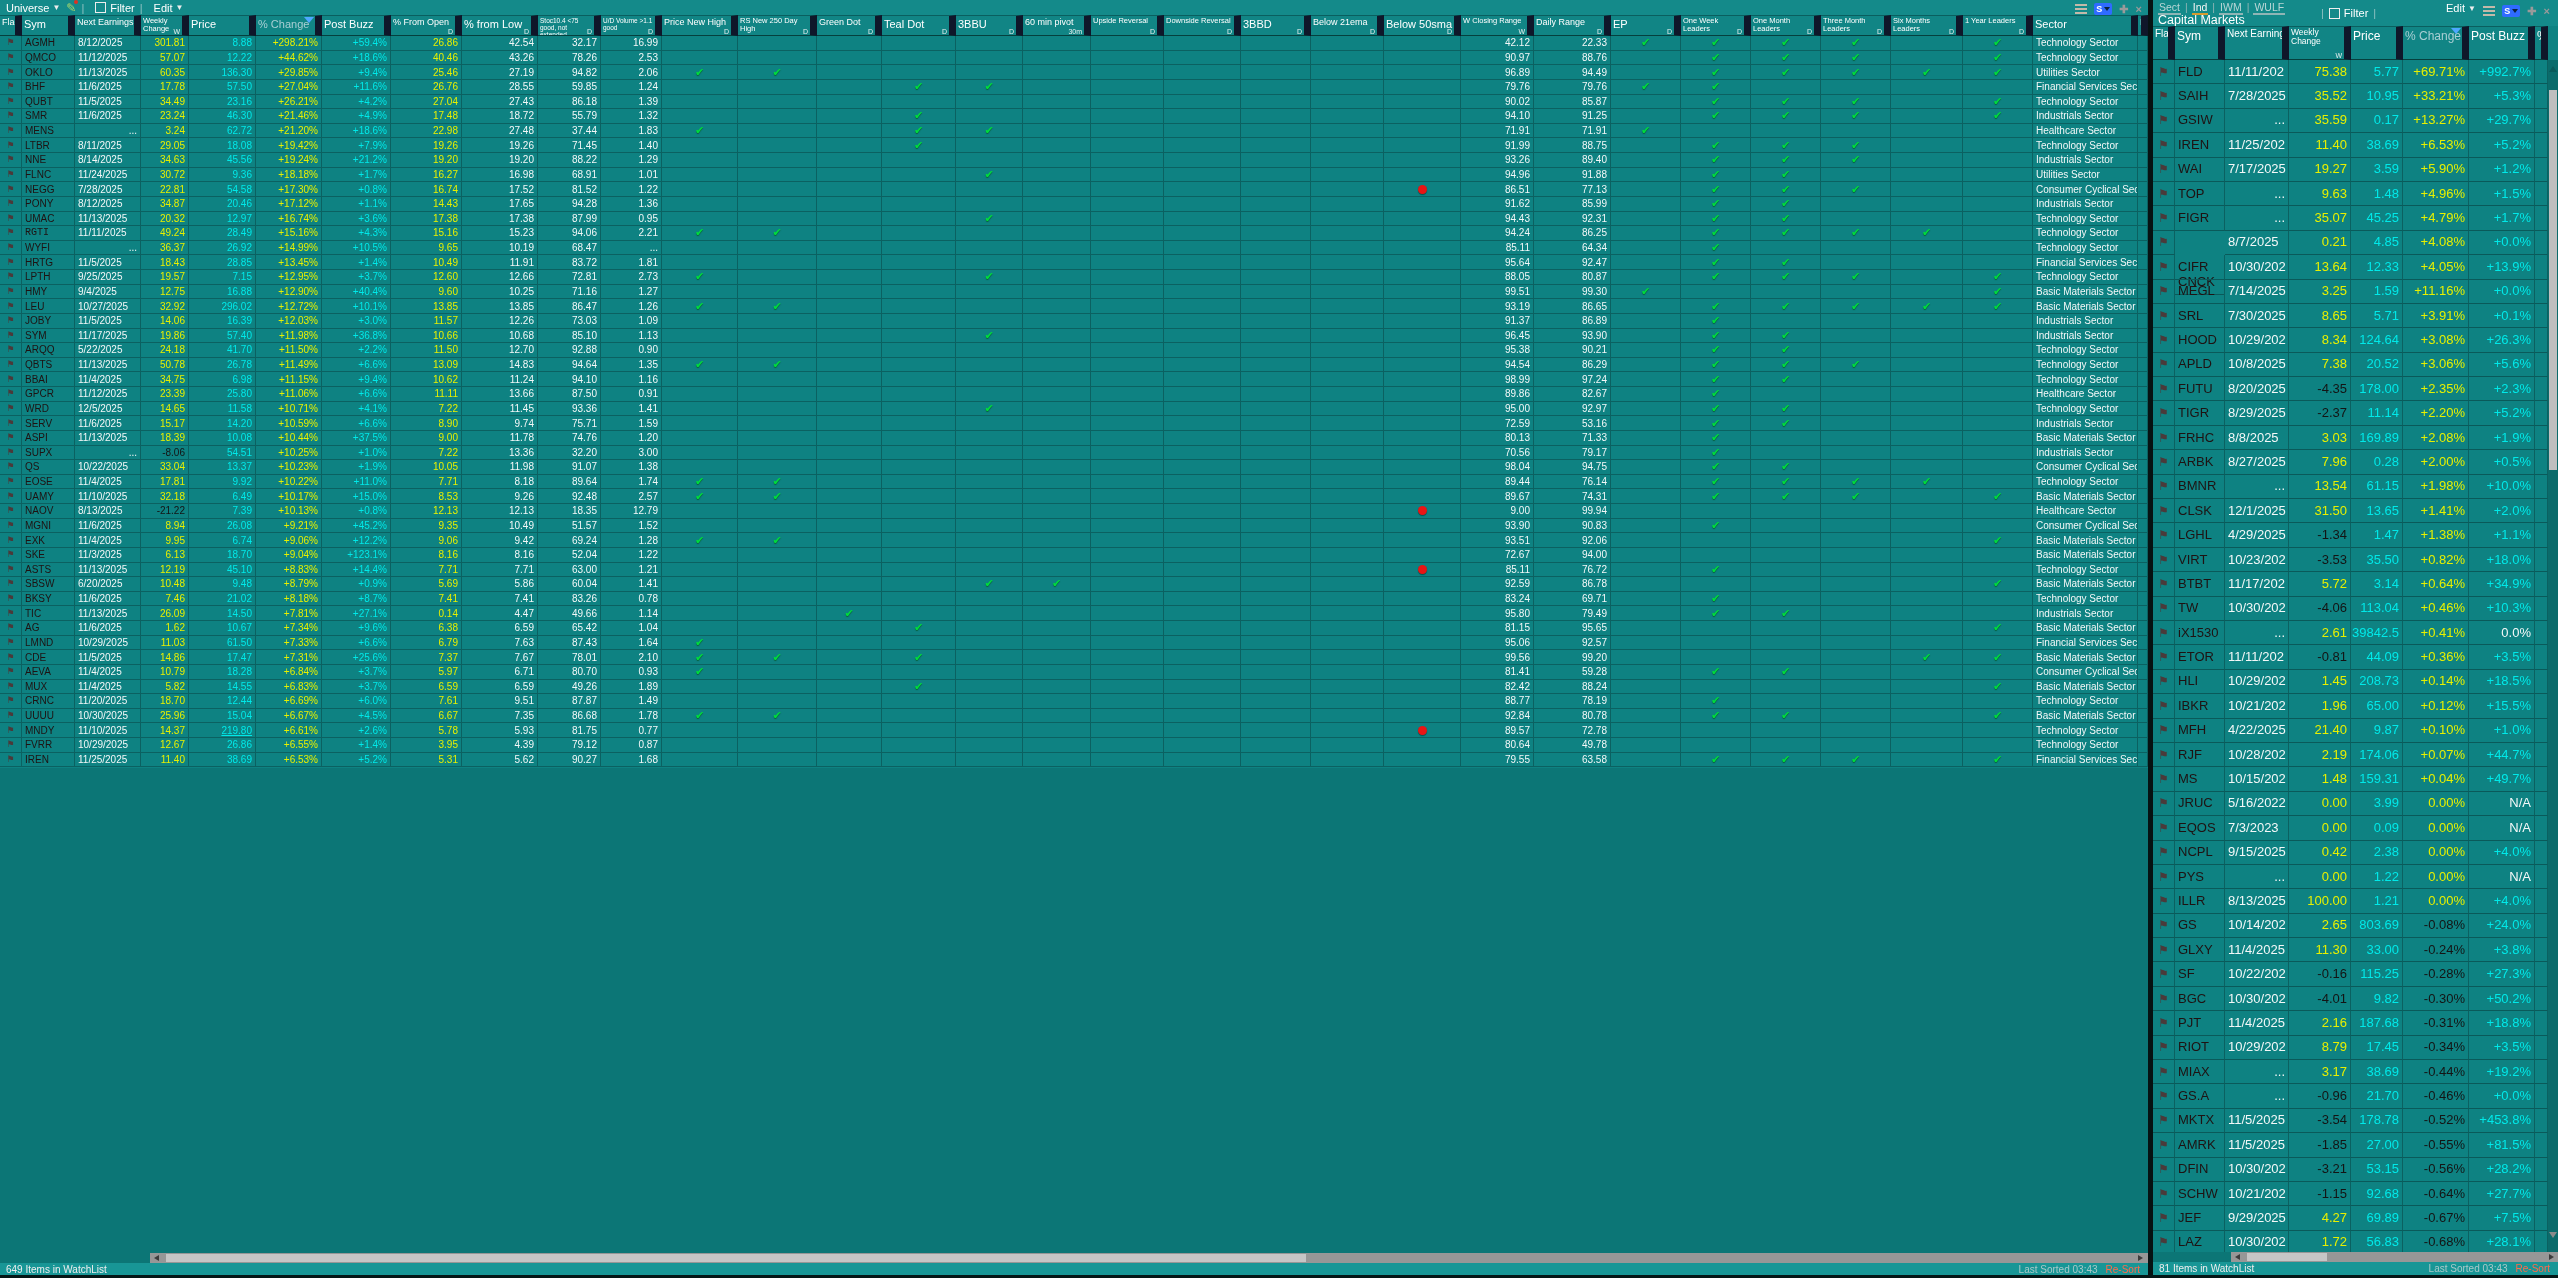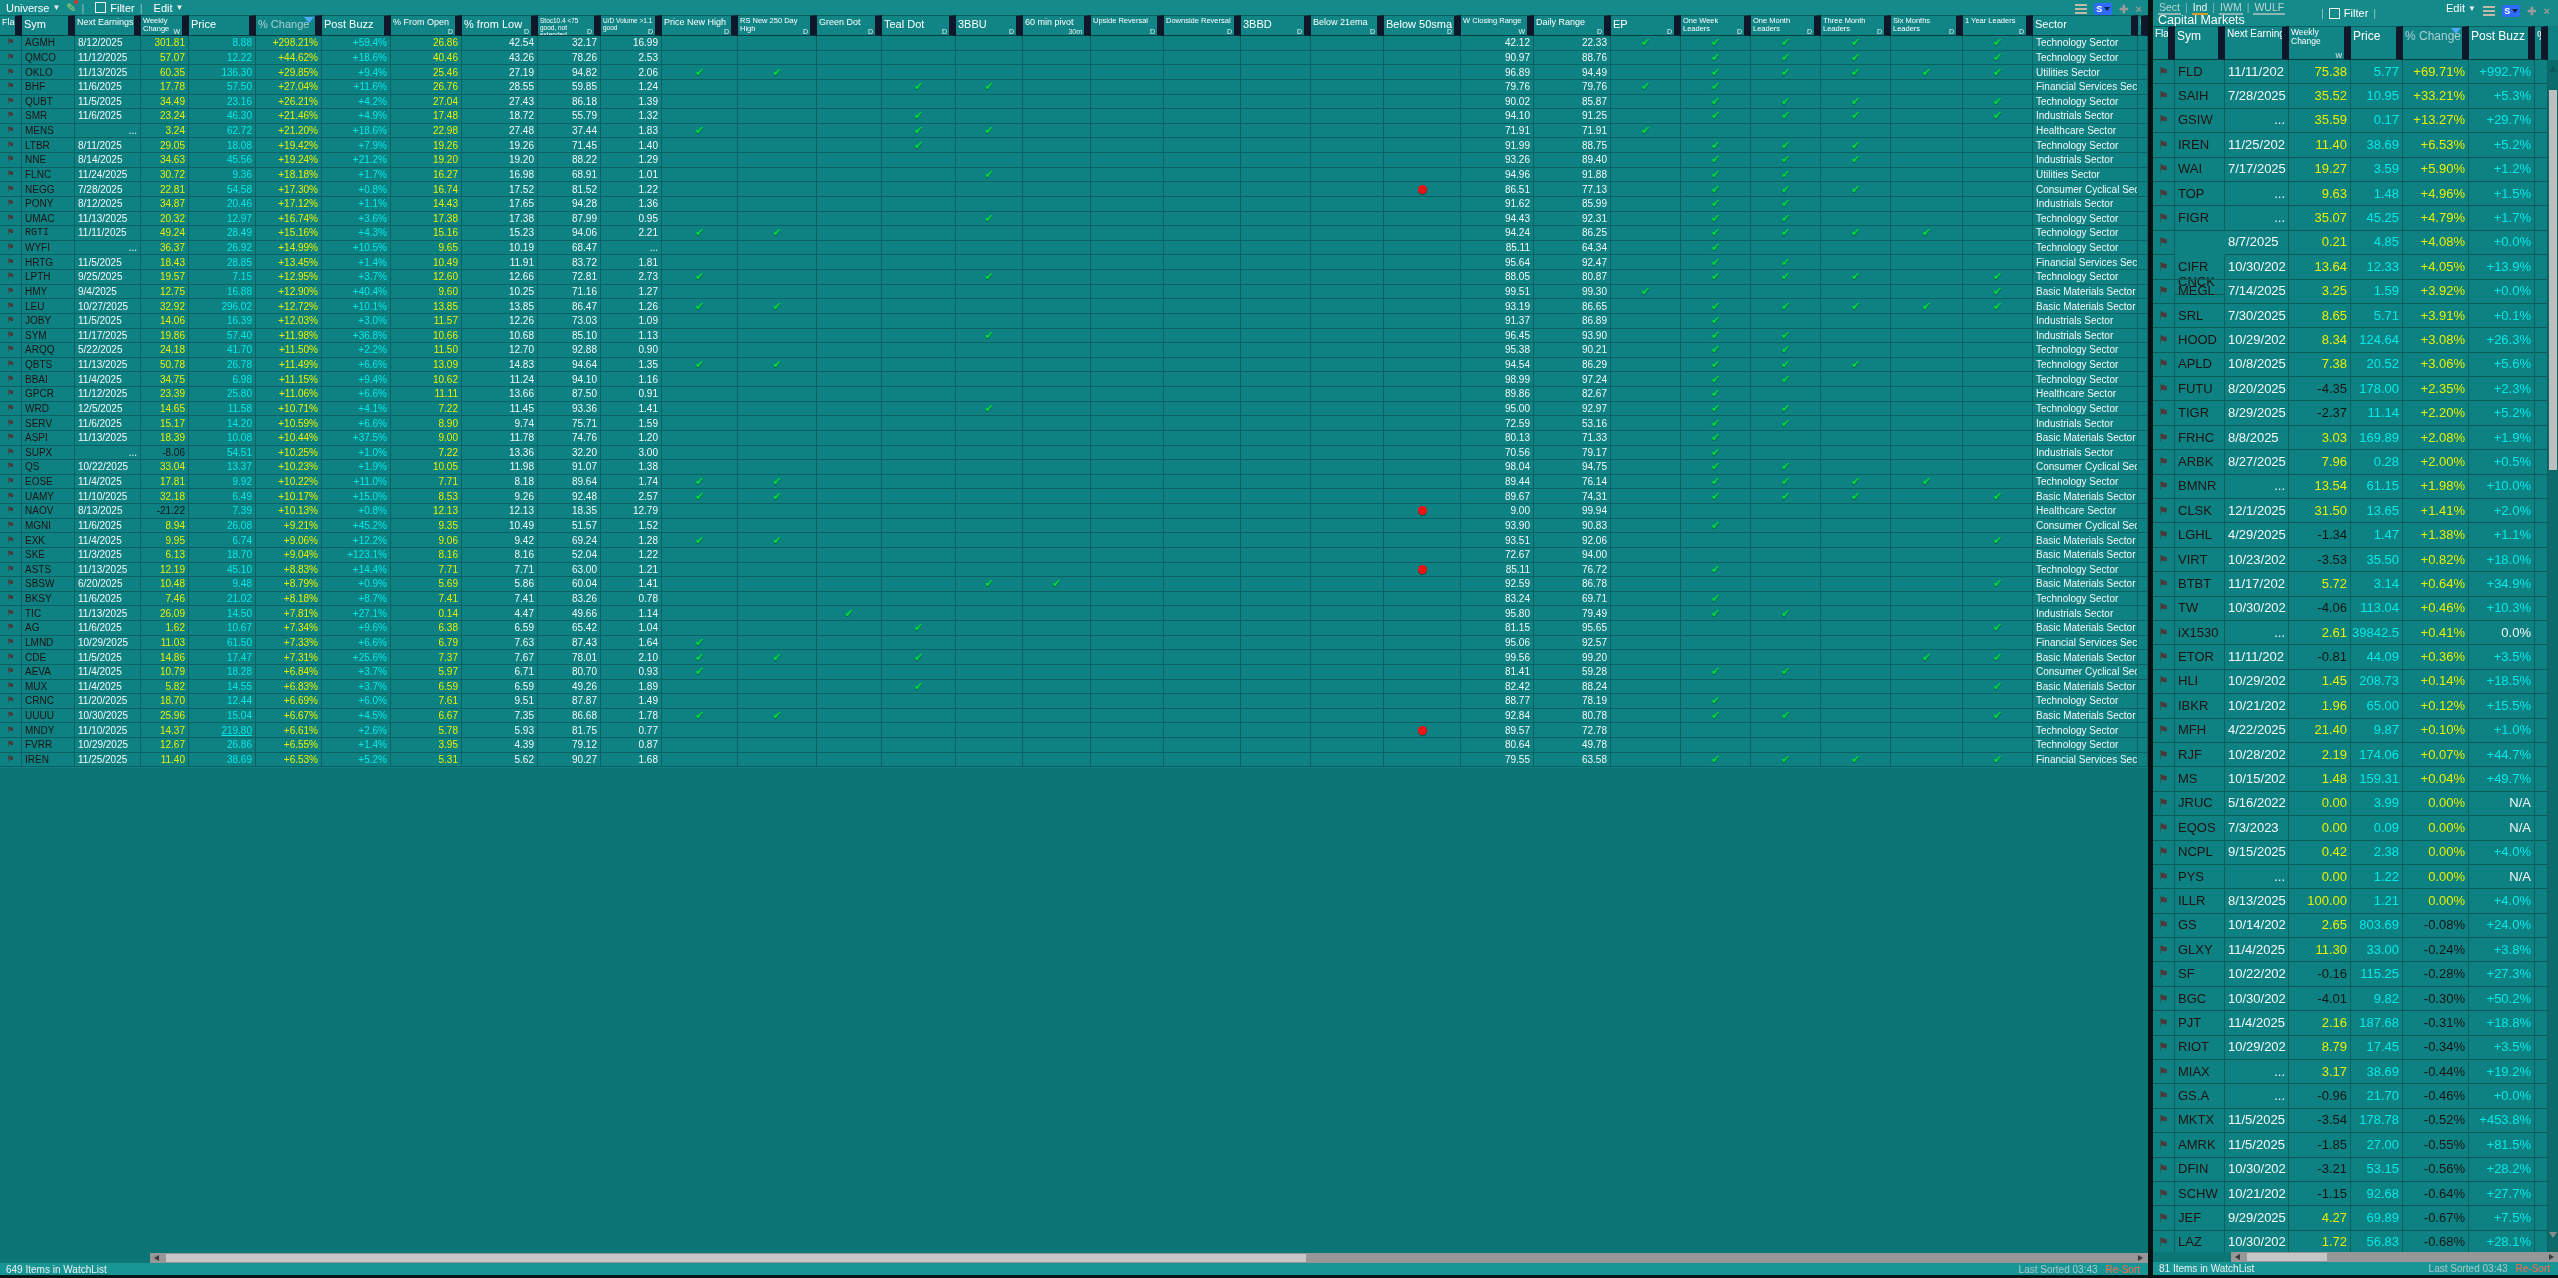--- a/index.html
+++ b/index.html
@@ -2537,21 +2537,21 @@
           <div class="rc " style="width: 13px; height: 24.4px;"></div>
         </div>
         <div class="rrow">
           <div class="rc ctr" style="width: 22px; height: 24.4px;">
             <span class="flagglyph">⚑</span>
           </div>
           <div class="rc txt symc" style="width: 50px; height: 24.4px;">MEGL</div>
           <div class="rc txt white" style="width: 64px; height: 24.4px;">7/14/2025</div>
           <div class="rc num yellow" style="width: 62px; height: 24.4px;">3.25</div>
           <div class="rc num cyan" style="width: 52px; height: 24.4px;">1.59</div>
-          <div class="rc num yellow" style="width: 66px; height: 24.4px;">+3.92%</div>
+          <div class="rc num yellow" style="width: 66px; height: 24.4px;">+11.16%</div>
           <div class="rc num cyan" style="width: 66px; height: 24.4px;">+0.0%</div>
           <div class="rc " style="width: 13px; height: 24.4px;"></div>
         </div>
         <div class="rrow">
           <div class="rc ctr" style="width: 22px; height: 24.4px;">
             <span class="flagglyph">⚑</span>
           </div>
           <div class="rc txt symc" style="width: 50px; height: 24.4px;">SRL</div>
           <div class="rc txt white" style="width: 64px; height: 24.4px;">7/30/2025</div>
           <div class="rc num yellow" style="width: 62px; height: 24.4px;">8.65</div>

